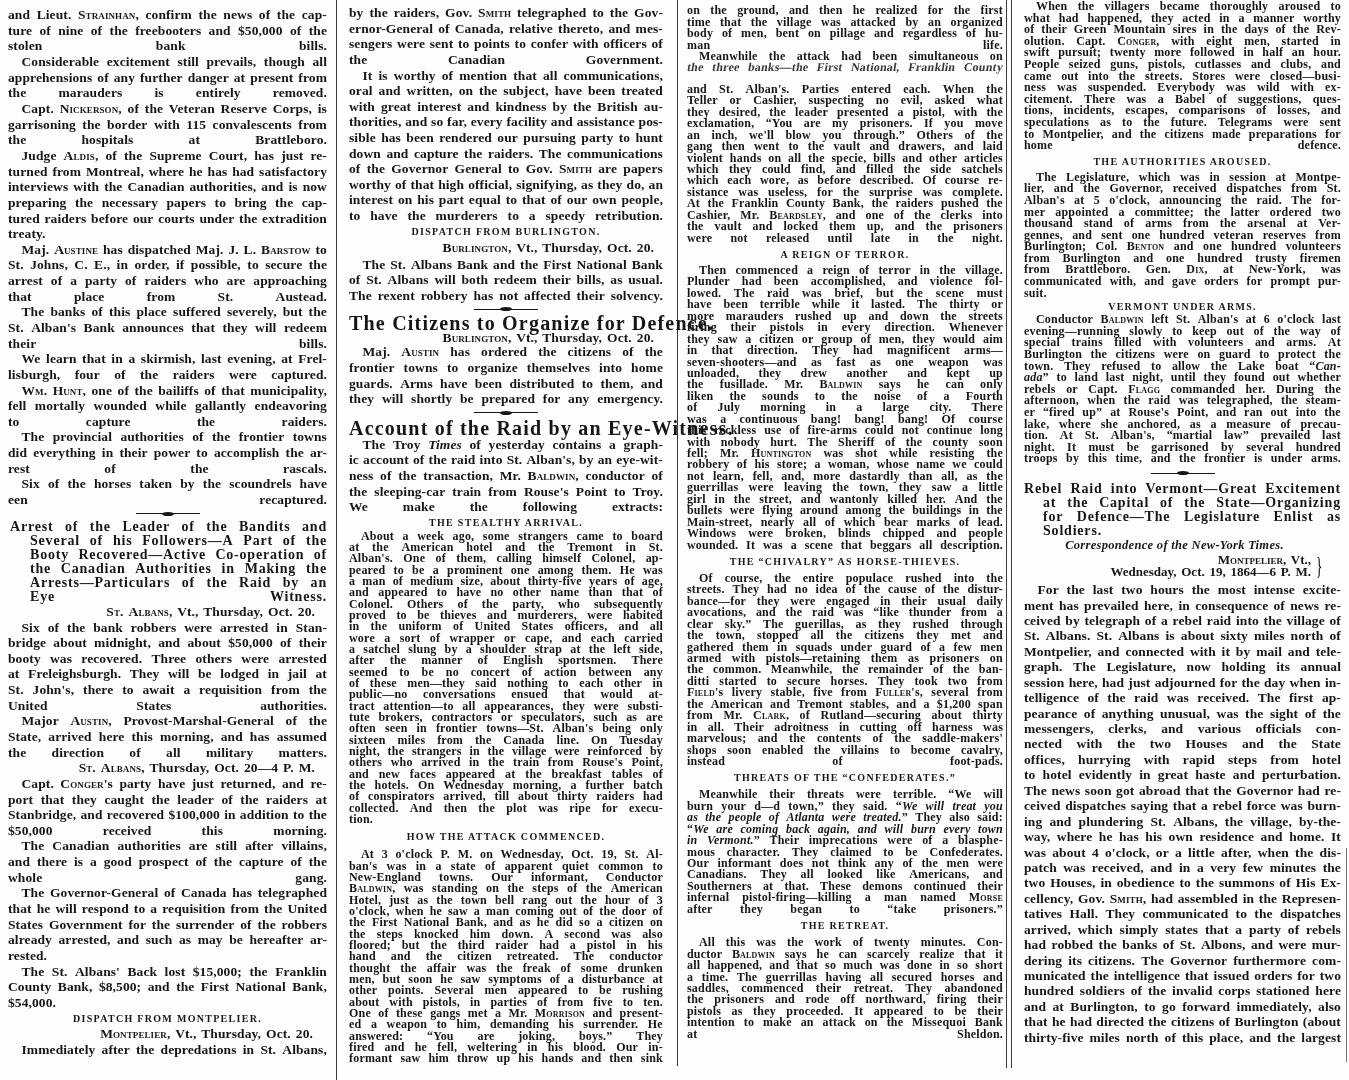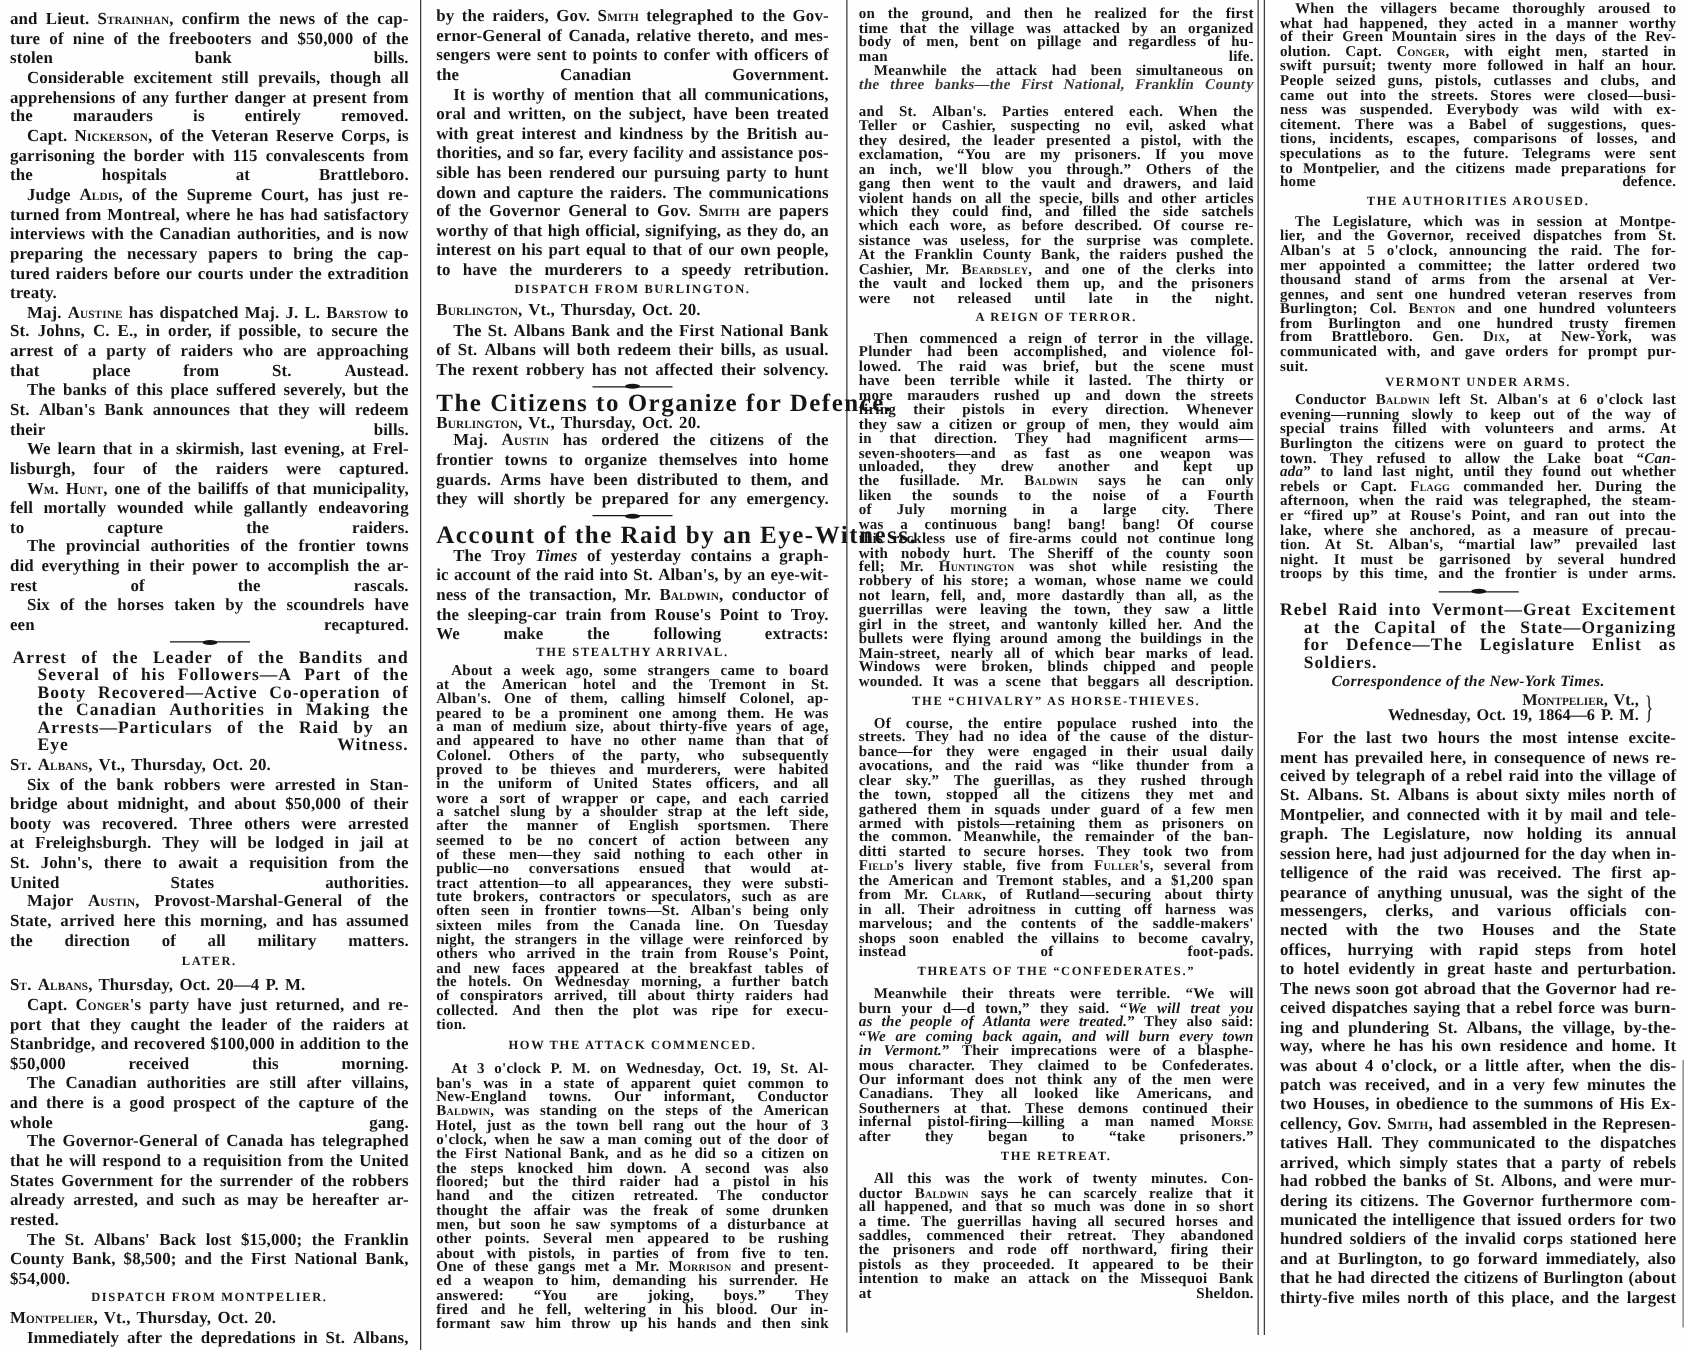--- a/index.html
+++ b/index.html
@@ -20,21 +20,21 @@
 .c3.small{--lh:11.45px}
 .c4 .small{--lh:11.6px}
 .ln{display:flex;justify-content:space-between;align-items:baseline;column-gap:2px;height:var(--lh);line-height:var(--lh);white-space:nowrap}
 .ln.last{justify-content:space-between;column-gap:.32em}
 .ind>.ln:first-child{padding-left:1em}
 .hl{font-size:14px;letter-spacing:.8px;--lh:14px}
 .hl>.ln{padding-left:22px}
 .hl>.ln:first-child{padding-left:2px}
 .c4 .hl>.ln{padding-left:19px}
 .c4 .hl>.ln:first-child{padding-left:0}
-.dateline{height:var(--lh);line-height:var(--lh);text-align:left;padding-right:12px;white-space:nowrap;word-spacing:1.5px}
+.dateline{height:var(--lh);line-height:var(--lh);text-align:right;padding-right:12px;white-space:nowrap;word-spacing:1.5px}
 .subhead{height:var(--lh);line-height:var(--lh);text-align:center;font-size:10px;letter-spacing:1.3px;white-space:nowrap}
 .subhead.sm{font-size:10px}
 .headline-c{text-align:center;font-size:20px;letter-spacing:1.2px;white-space:nowrap}
 .divider{position:relative}
 .divider::before{content:"";position:absolute;left:50%;top:50%;width:64px;height:1.3px;margin-left:-32px;margin-top:-.65px;background:var(--ink,#161616)}
 .divider::after{content:"";position:absolute;left:50%;top:50%;width:12px;height:4px;margin-left:-6px;margin-top:-2px;border-radius:50%;background:var(--ink,#161616)}
 .skew .ln{transform:skewX(-10deg);opacity:.85}
 .byline{height:15.6px;line-height:15.6px;text-align:center;font-style:italic;font-size:12.5px;letter-spacing:.3px;padding-right:16px;white-space:nowrap}
 .dl2{position:relative;font-size:13px;padding-bottom:3.5px;word-spacing:1.5px}
 .dl2-line{height:12.5px;line-height:12.5px;text-align:right;padding-right:30px;white-space:nowrap}
@@ -488,21 +488,20 @@
         </div>
         <div class="ln last">
           <span><span>the</span></span>
           <span><span>direction</span></span>
           <span><span>of</span></span>
           <span><span>all</span></span>
           <span><span>military</span></span>
           <span><span>matters.</span></span>
         </div>
       </div>
-    <div class="subhead" style="height:20px;line-height:20px"><span>LATER.</span></div>
     <div class="dateline"><span class="sc">St.</span> <span class="sc">Albans</span><span>,</span> <span>Thursday,</span> <span>Oct.</span> <span>20—4</span> <span>P.</span> <span>M.</span></div>
     <div class="para ind">
         <div class="ln">
           <span><span>Capt.</span></span>
           <span><span class="sc">Conger</span><span>'s</span></span>
           <span><span>party</span></span>
           <span><span>have</span></span>
           <span><span>just</span></span>
           <span><span>returned,</span></span>
           <span><span>and</span></span>

